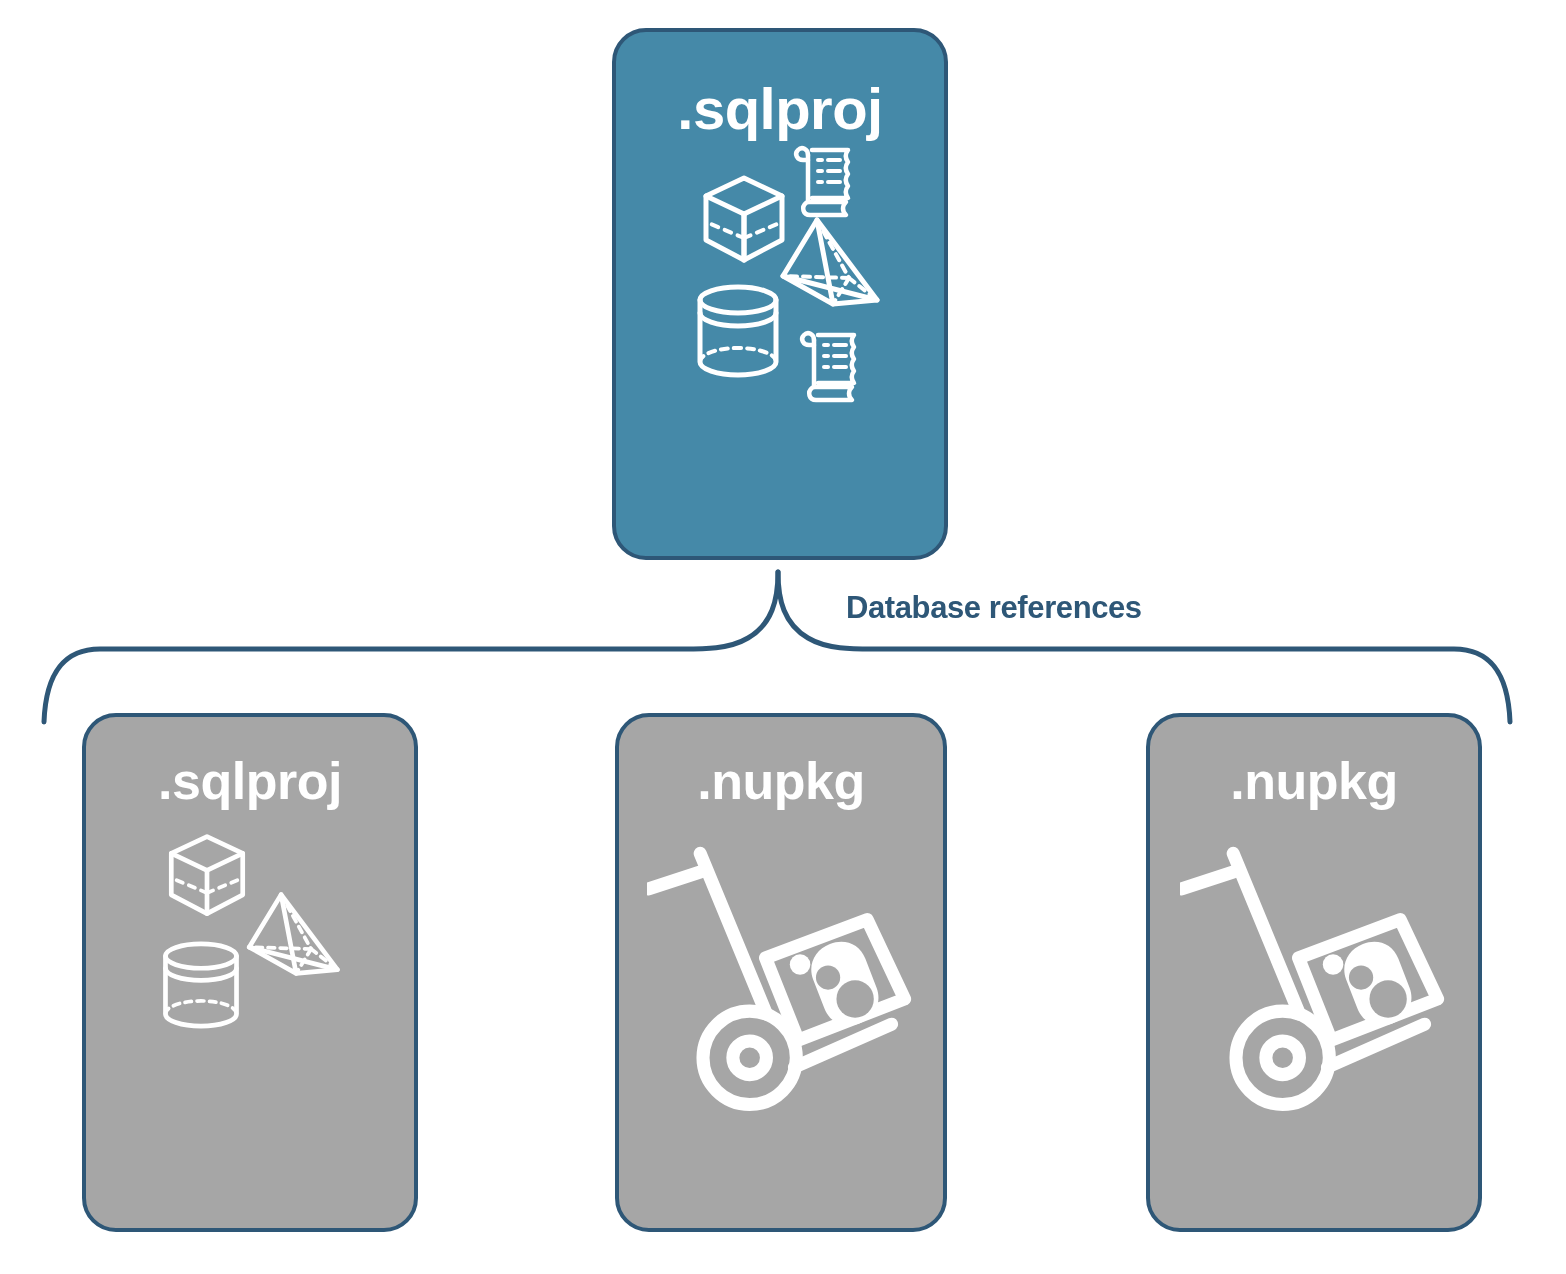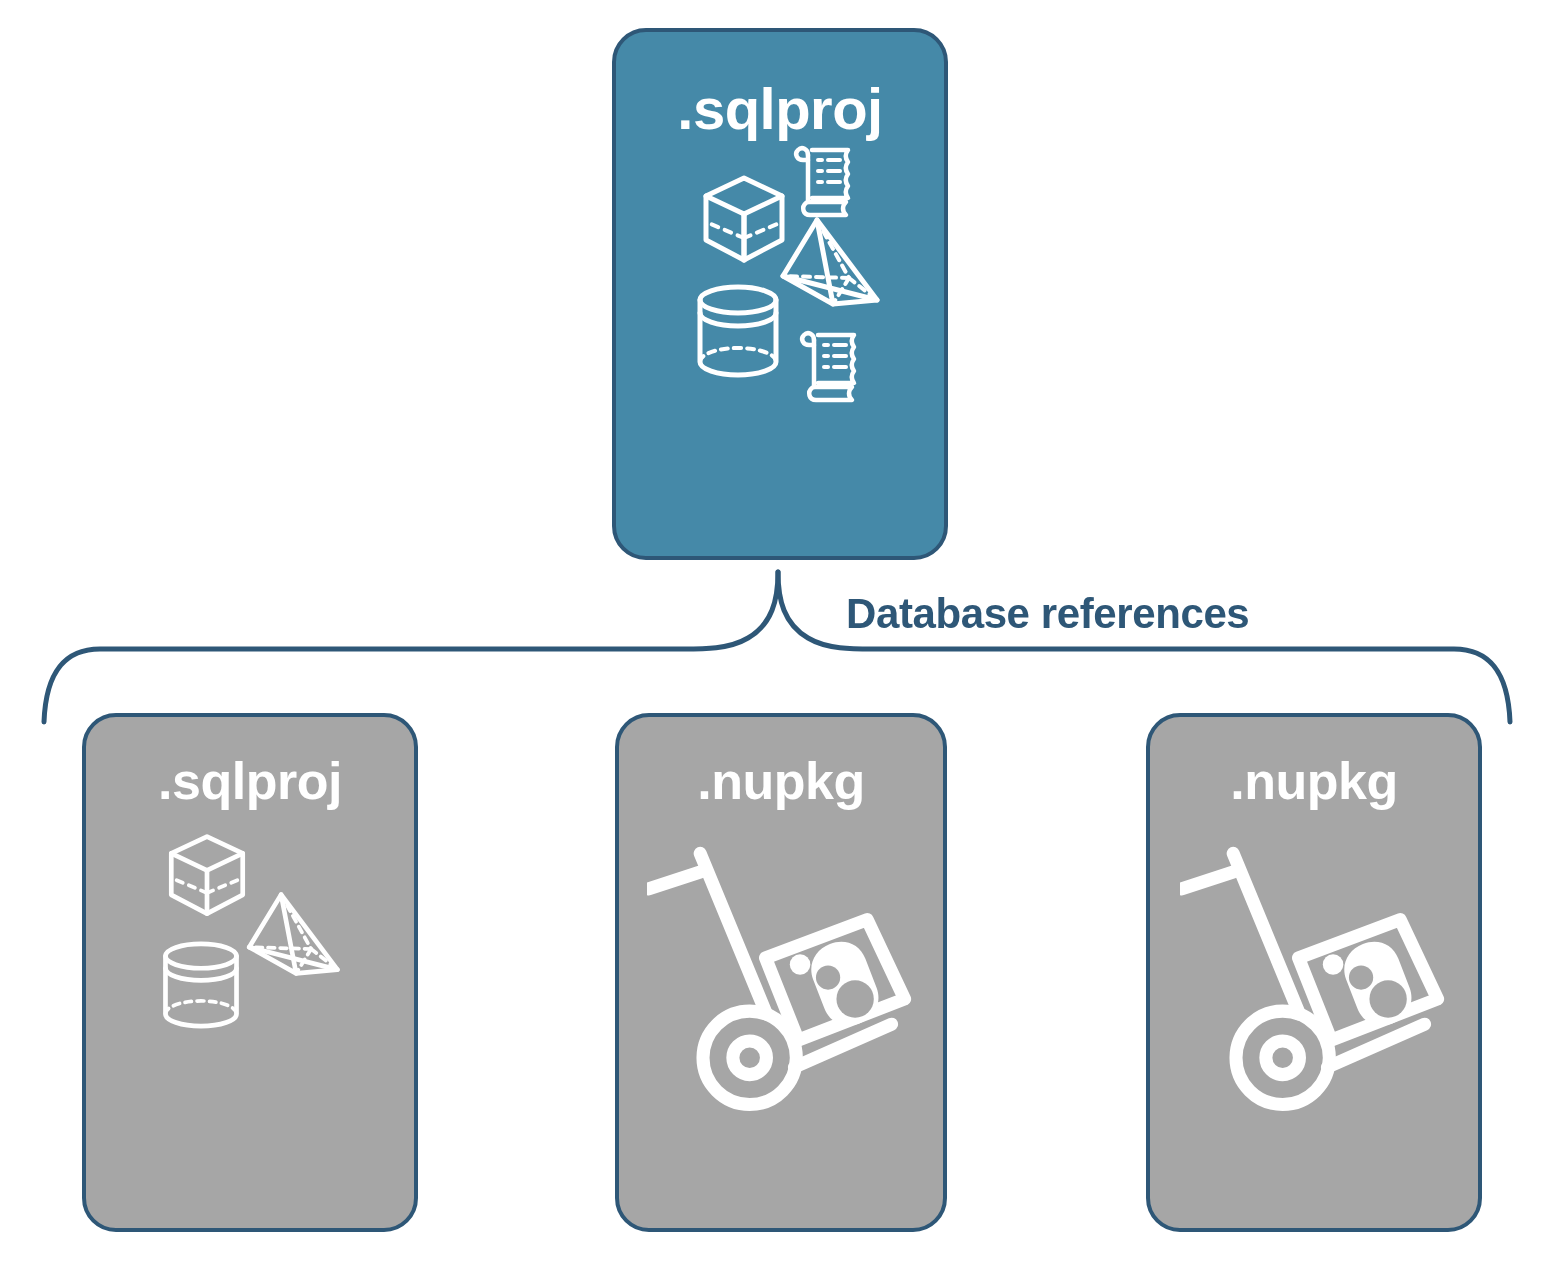--- a/index.html
+++ b/index.html
@@ -49,21 +49,21 @@
   .icon-area svg { position: absolute; display: block; }
   .brace-layer {
     position: absolute;
     left: 0; top: 0;
     width: 1566px; height: 1274px;
     pointer-events: none;
   }
   .brace-label {
     position: absolute;
     color: #2E5777;
-    font-size: 42px;
+    font-size: 31px;
     font-weight: bold;
     letter-spacing: -0.4px;
     white-space: nowrap;
     user-select: none;
   }
 </style>
 </head>
 <body>
 
 <div id="canvas">

